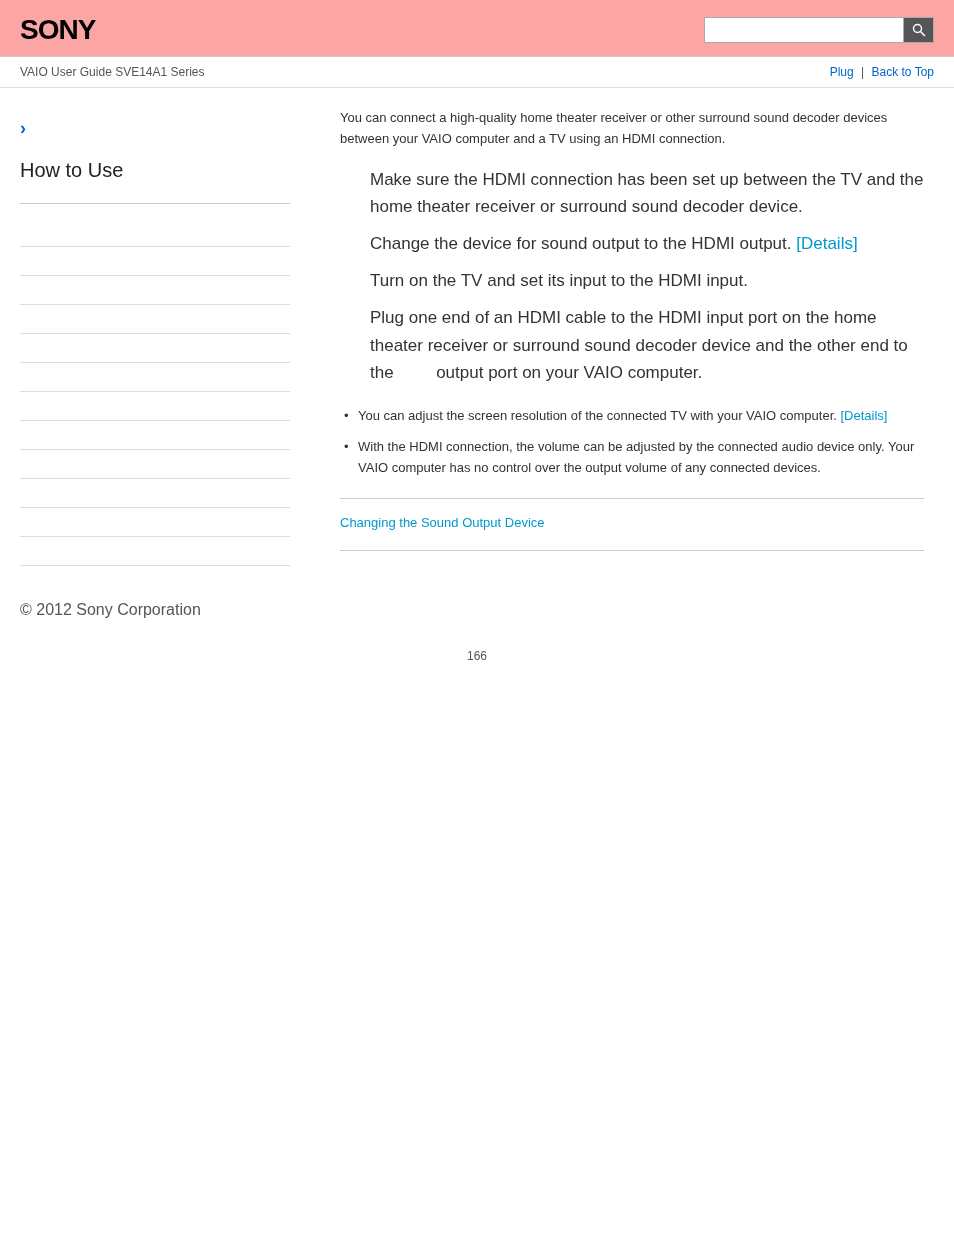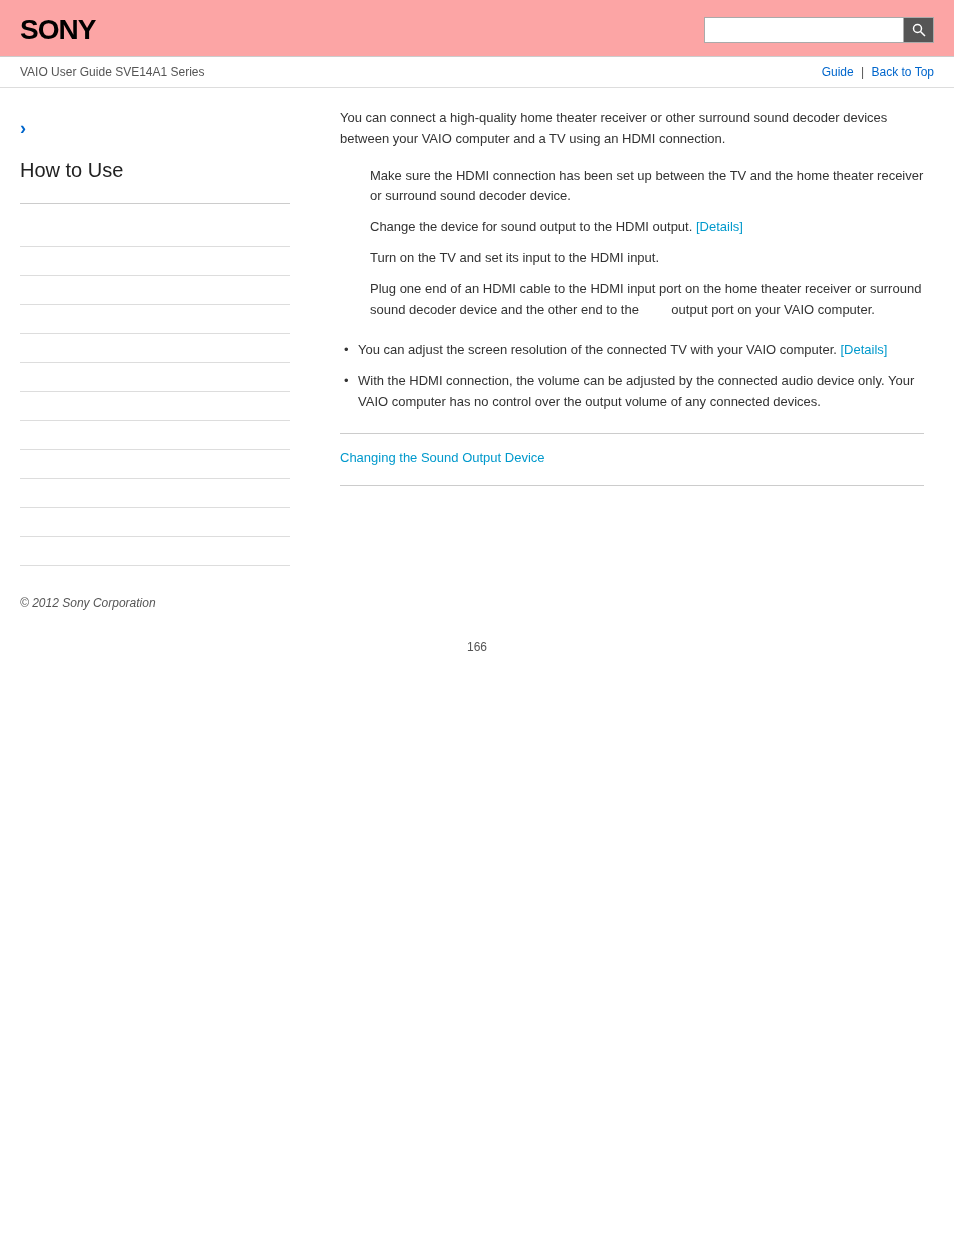--- a/index.html
+++ b/index.html
@@ -129,21 +129,21 @@
       line-height: 1.6;
       margin-bottom: 16px;
     }
 
     .content-steps {
       margin-left: 30px;
       margin-bottom: 20px;
     }
 
     .content-step {
-      font-size: 13px;
+      font-size: 17px;
       color: #333;
       line-height: 1.6;
       margin-bottom: 10px;
       position: relative;
     }
 
     .content-step a,
     .content-link {
       color: #0099cc;
       text-decoration: none;
@@ -183,23 +183,22 @@
     .related-link {
       display: block;
       color: #0099cc;
       text-decoration: none;
       font-size: 13px;
       margin-bottom: 4px;
     }
 
     .page-footer {
       padding: 10px 20px;
-      font-size: 12px;
+      font-size: 16px;
       color: #555;
-      font-style: italic;
     }
 
     .page-number {
       text-align: center;
       font-size: 12px;
       color: #555;
       padding: 20px 0 10px 0;
     }
   </style>
 </head>
@@ -214,21 +213,21 @@
         <circle cx="5.5" cy="5.5" r="4" stroke="white" stroke-width="1.5"></circle>
         <line x1="8.5" y1="8.5" x2="13" y2="13" stroke="white" stroke-width="1.5"></line>
       </svg>
     </button>
   </div>
 </div>
 
 <div class="breadcrumb-bar">
   <span class="guide-label">VAIO User Guide SVE14A1 Series</span>
   <div class="breadcrumb-nav">
-    <a href="#">Guide</a>
+    <a href="#">Plug</a>
     <span class="separator">|</span>
     <a href="#">Back to Top</a>
   </div>
 </div>
 
 <div class="main-container">
 
   <div class="sidebar">
     <div class="sidebar-arrow">›</div>
     <div class="sidebar-section-title">How to Use</div>

